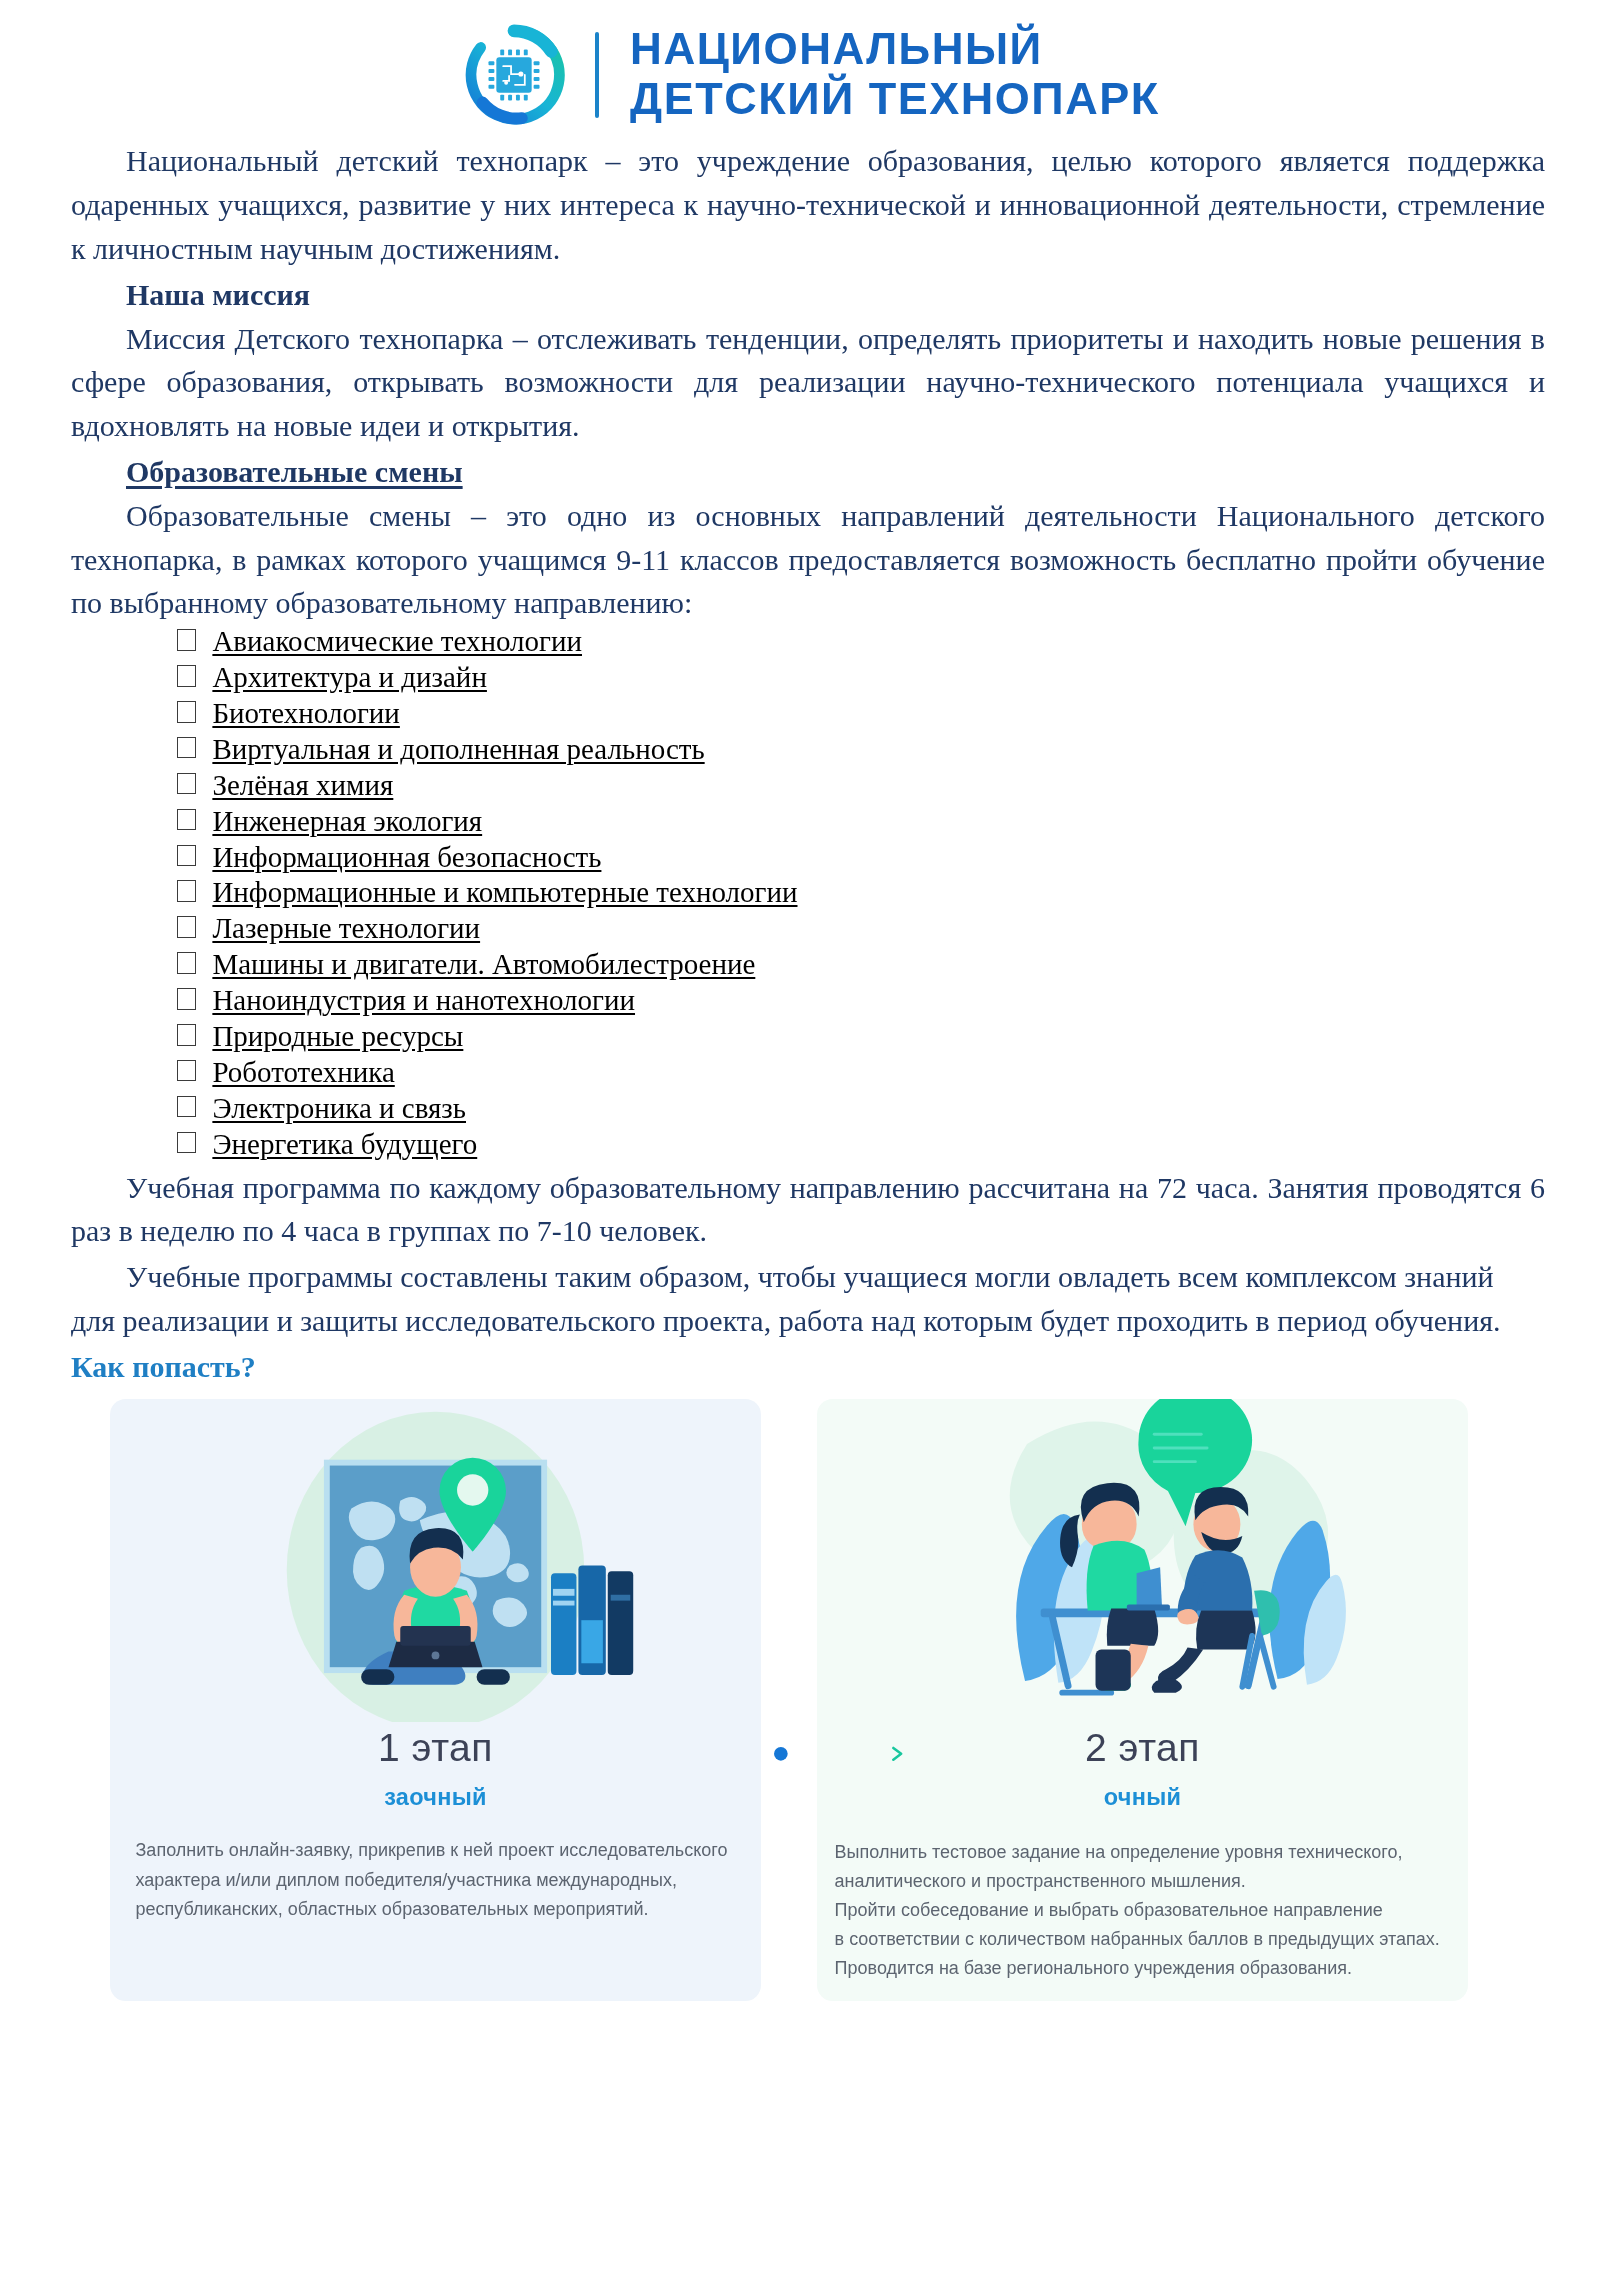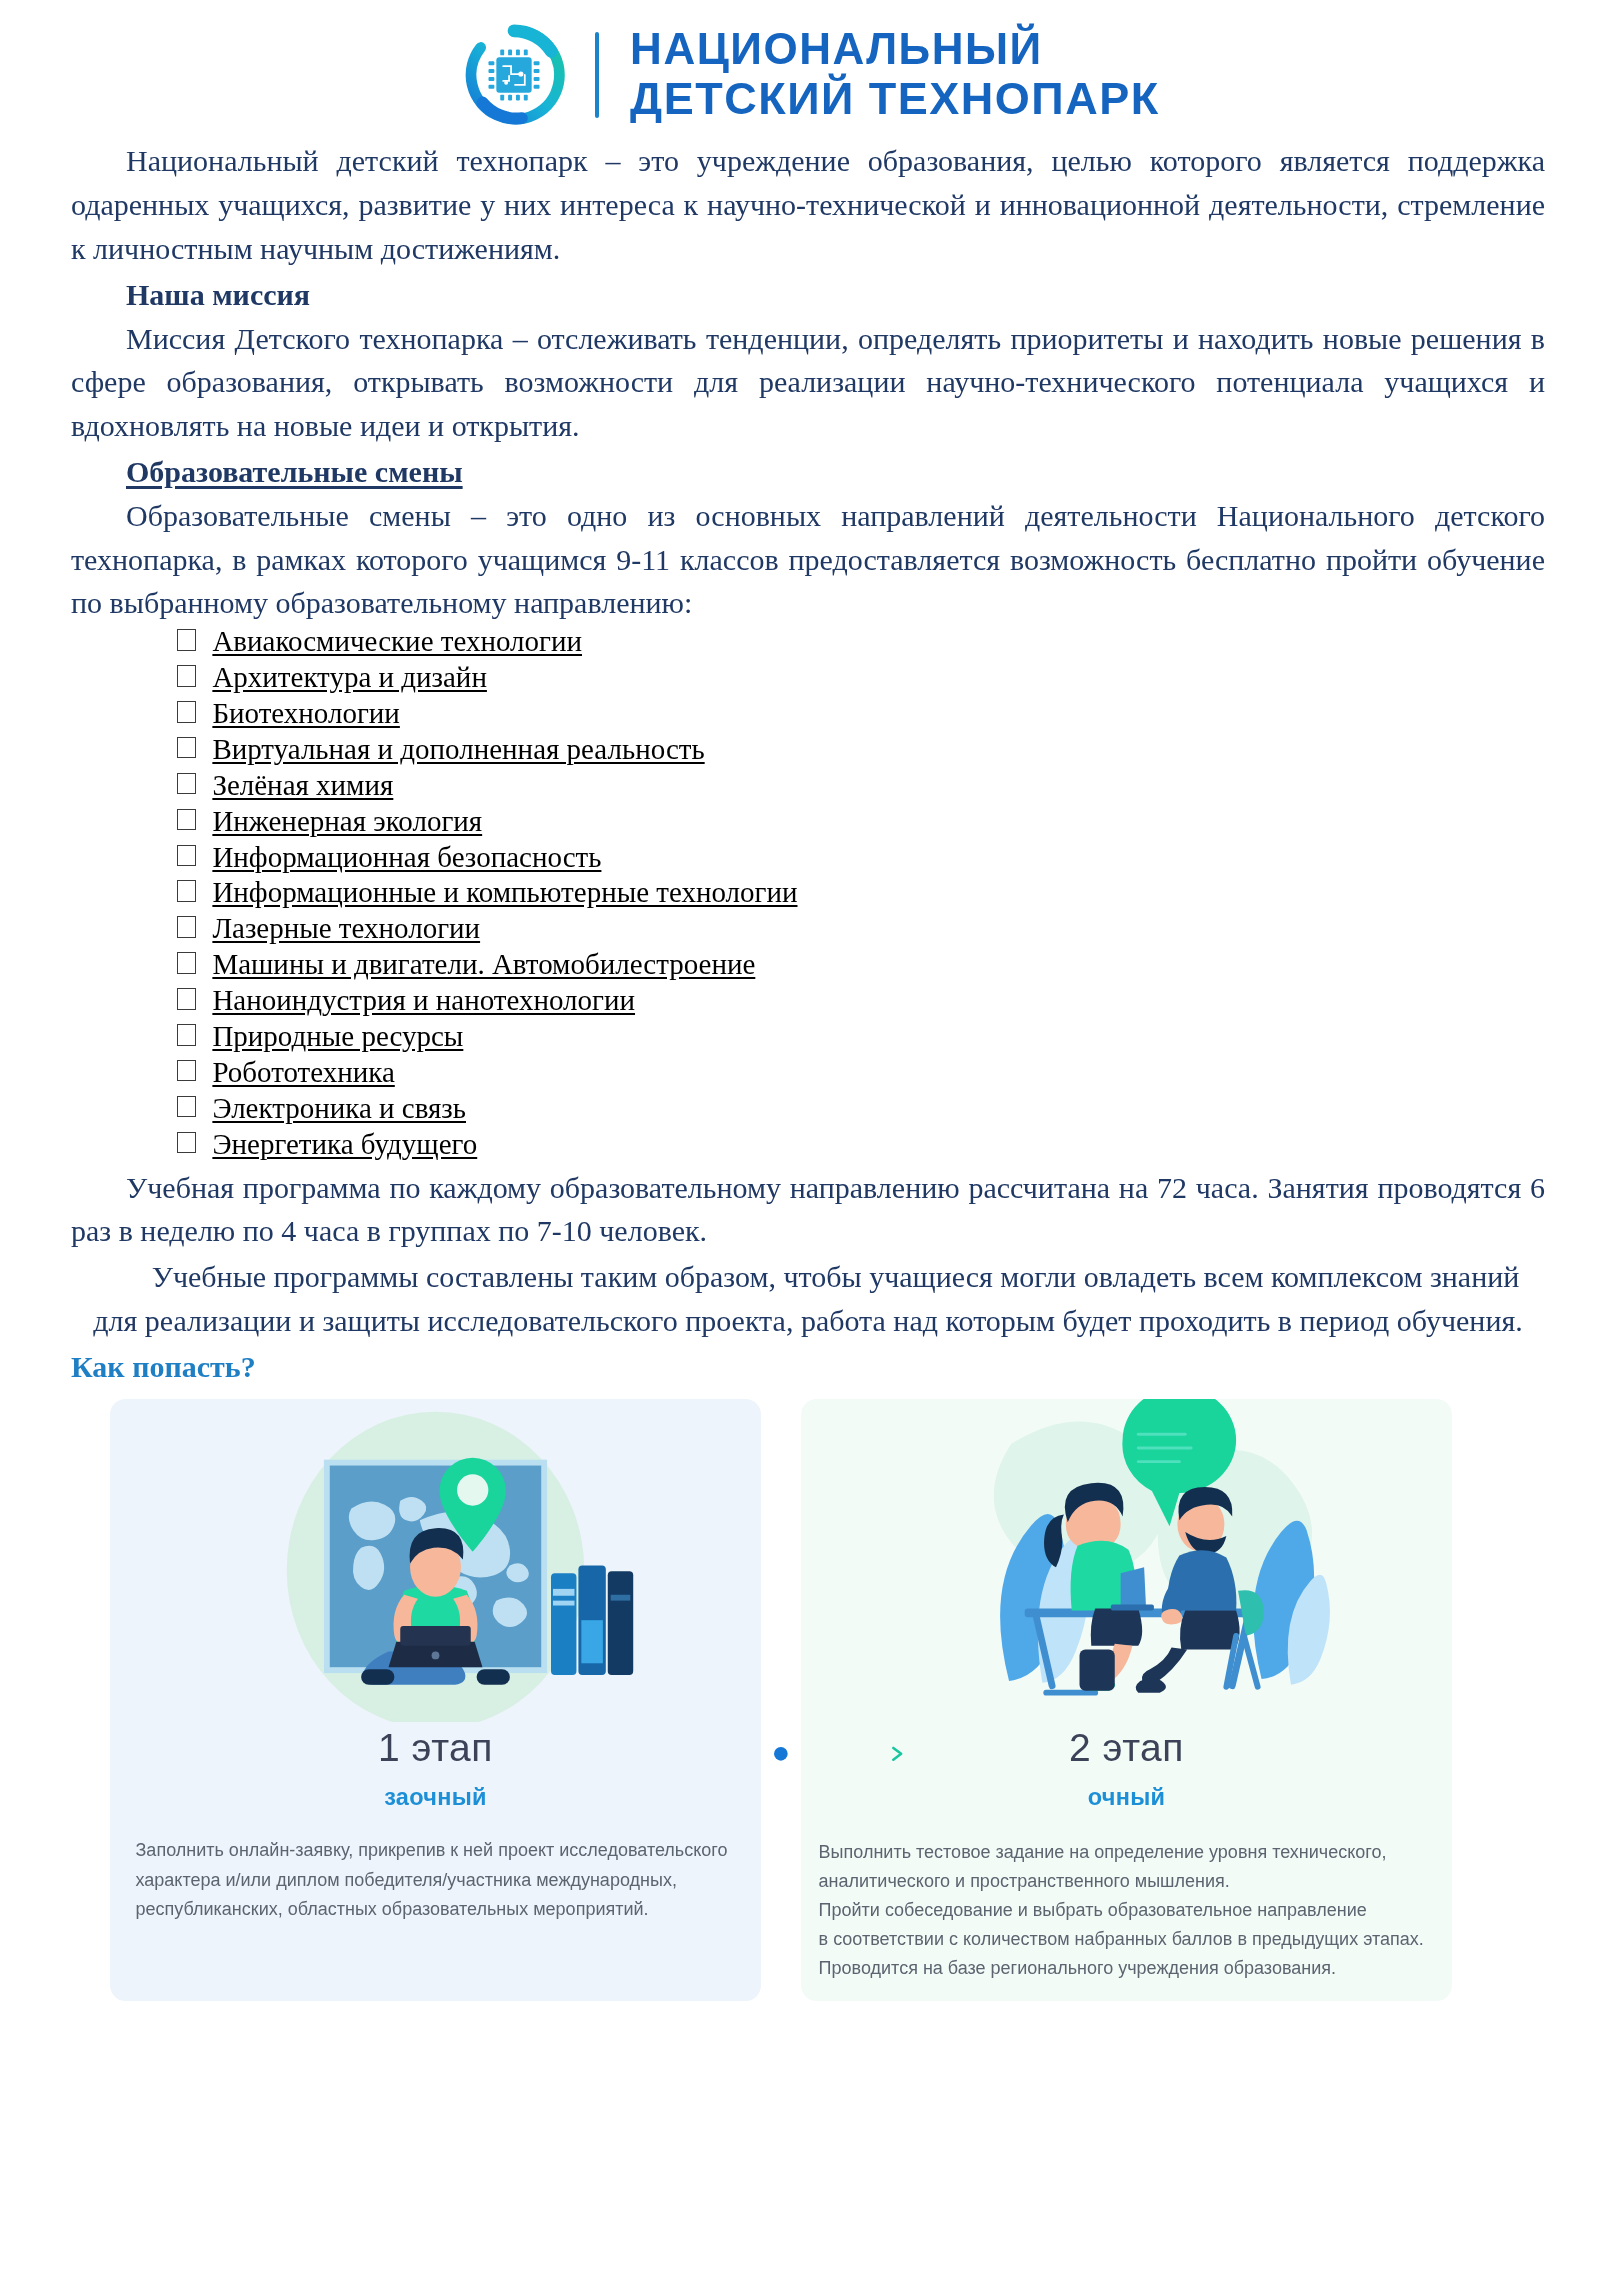--- a/index.html
+++ b/index.html
@@ -40,21 +40,21 @@
 
   p.para{
     margin:0 0 2px 0;
     font-size:30px;
     line-height:1.46;
     color:#1f3864;
     text-align:justify;
     text-indent:55px;
     font-family:"Liberation Serif", serif;
   }
-  p.para.last{ text-align:center; }
+  p.para.last{ text-align:left; }
 
   h3.sub{
     margin:0;
     font-size:30px;
     line-height:1.46;
     color:#1f3864;
     font-weight:700;
     text-indent:55px;
     font-family:"Liberation Serif", serif;
   }
@@ -85,21 +85,21 @@
   .dir-label{
     text-decoration:underline; text-underline-offset:2.9px;
     color:#000; font-family:"Liberation Serif", serif;
   }
 
   
   .cards{
     position:relative;
     margin:13.7px 0 0 0;
     padding:0 69px 0 110px;
-    display:flex; gap:40px; align-items:flex-start;
+    display:flex; gap:56px; align-items:flex-start;
   }
   .card{
     position:relative;
     width:651px; height:602px;
     border-radius:15.7px;
     overflow:hidden;
     flex:0 0 auto;
   }
   .card.one{ background:#eef4fb; }
   .card.two{ background:#f3fbf7; }

